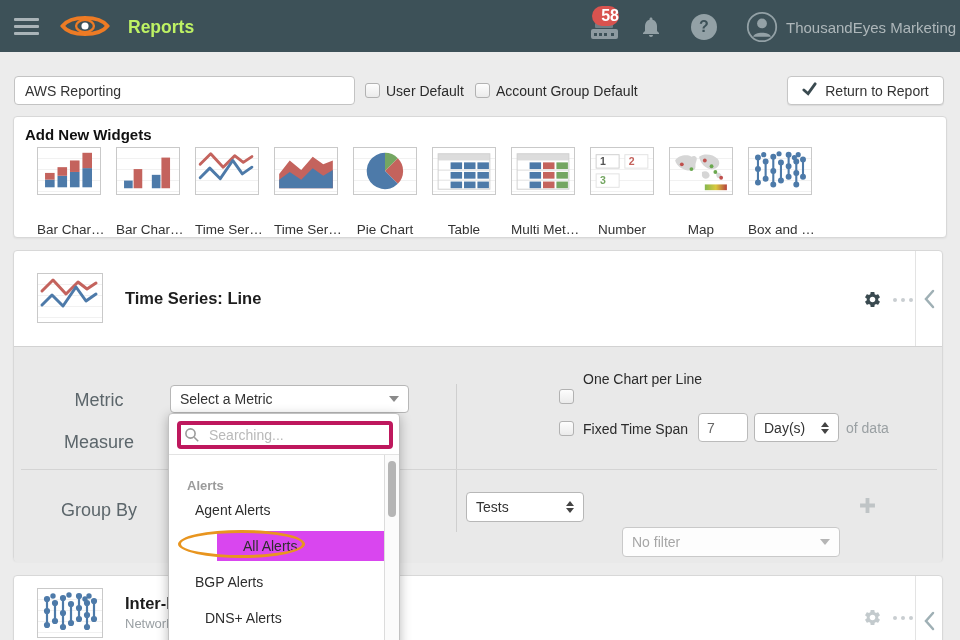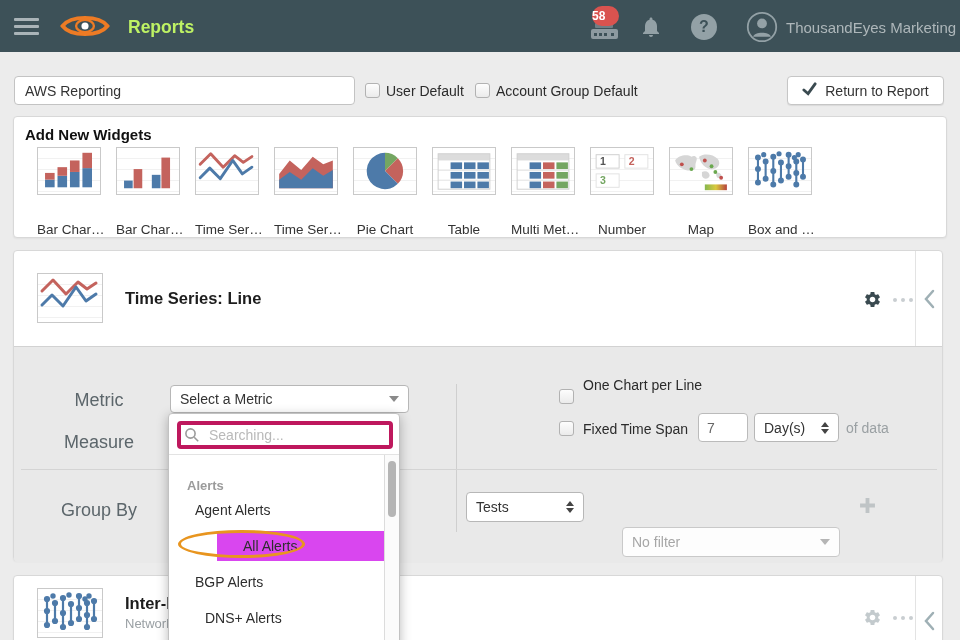--- a/index.html
+++ b/index.html
@@ -13,21 +13,21 @@
   
   .topbar { position:absolute; left:0; top:0; width:960px; height:52px; background:#3d5158; }
   .hamburger { position:absolute; left:14px; top:18px; width:25px; height:17px; cursor:pointer; }
   .hamburger div { width:25px; height:3px; background:#aab4b8; border-radius:1px; margin-bottom:4px; }
   .app-title { position:absolute; left:128px; top:17px; font-size:17.5px; font-weight:bold; color:#bef264; }
   .acct-name { position:absolute; left:786px; top:19px; font-size:15px; color:#aeb7ba; }
   .help-circle { position:absolute; left:691px; top:14px; width:26px; height:26px; border-radius:50%;
     background:#93a1a6; color:#3d5158; font-weight:bold; font-size:16px; text-align:center; line-height:26px; }
   .notif { position:absolute; left:590px; top:6px; width:30px; height:38px; }
   .badge { position:absolute; left:2px; top:0; width:27px; height:20px; border-radius:10px; background:#d9534f;
-    color:#fff; font-size:12px; font-weight:bold; text-align:left; line-height:20px; z-index:2; }
+    color:#fff; font-size:16px; font-weight:bold; text-align:right; line-height:20px; z-index:2; }
   .appl-stand { position:absolute; left:5px; top:17px; width:18px; height:5px; background:#6f7e85; border-radius:1px; }
   .appl-body { position:absolute; left:1px; top:23px; width:27px; height:10px; background:#8d9aa0; border-radius:2px; }
   .appl-body i { position:absolute; top:4px; width:3px; height:3px; background:#3d5158; }
 
   
   .name-input { position:absolute; left:14px; top:76px; width:341px; height:29px; border:1px solid #c3c3c3;
     border-radius:4px; padding:0 10px; font-size:14px; color:#333; font-family:inherit; background:#fff; }
   .cb { position:absolute; width:15px; height:15px; border:1px solid #b2b2b2; border-radius:3px;
     background:linear-gradient(#fdfdfd,#ebebeb); }
   .cblabel { position:absolute; font-size:14px; color:#2b2b2b; line-height:16px; }
@@ -385,21 +385,21 @@
 
       <div class="sel" style="left:156px;top:38px;width:239px;height:28px;">
         <span>Select a Metric</span>
         <span class="caret"></span>
       </div>
 
       <div class="vdiv" style="left:442px;top:37px;height:148px;"></div>
       <div class="hdiv" style="left:7px;top:122px;width:916px;"></div>
 
       <div class="cb" style="left:545px;top:42px;"></div>
-      <div class="cblabel" style="left:569px;top:30px;">One Chart per Line</div>
+      <div class="cblabel" style="left:569px;top:24px;">One Chart per Line</div>
 
       <div class="cb" style="left:545px;top:74px;"></div>
       <div class="cblabel" style="left:569px;top:74px;">Fixed Time Span</div>
       <input class="num-input" style="left: 684px; top: 66px; width: 50px; height: 29px;" value="7">
       <div class="sel" style="left:740px;top:66px;width:85px;height:29px;">
         <span>Day(s)</span>
         <span class="spinner">
             <b class="up"></b>
             <b class="dn"></b>
           </span>

